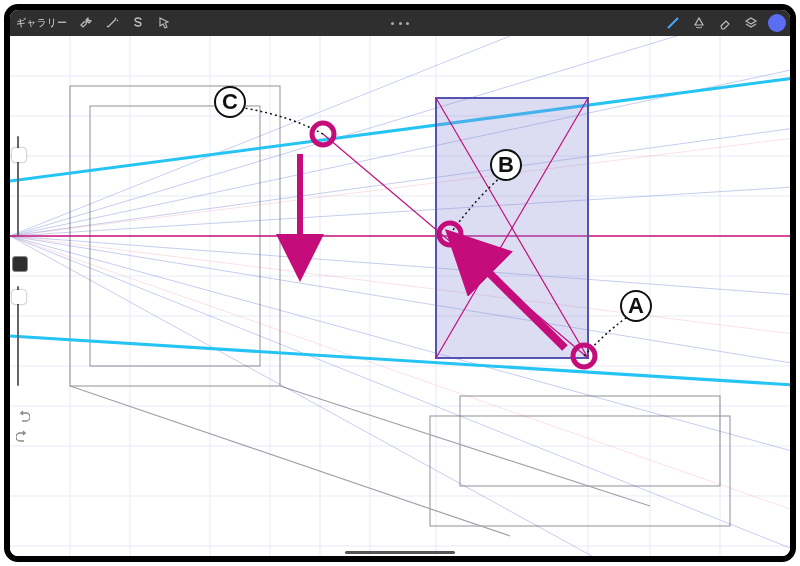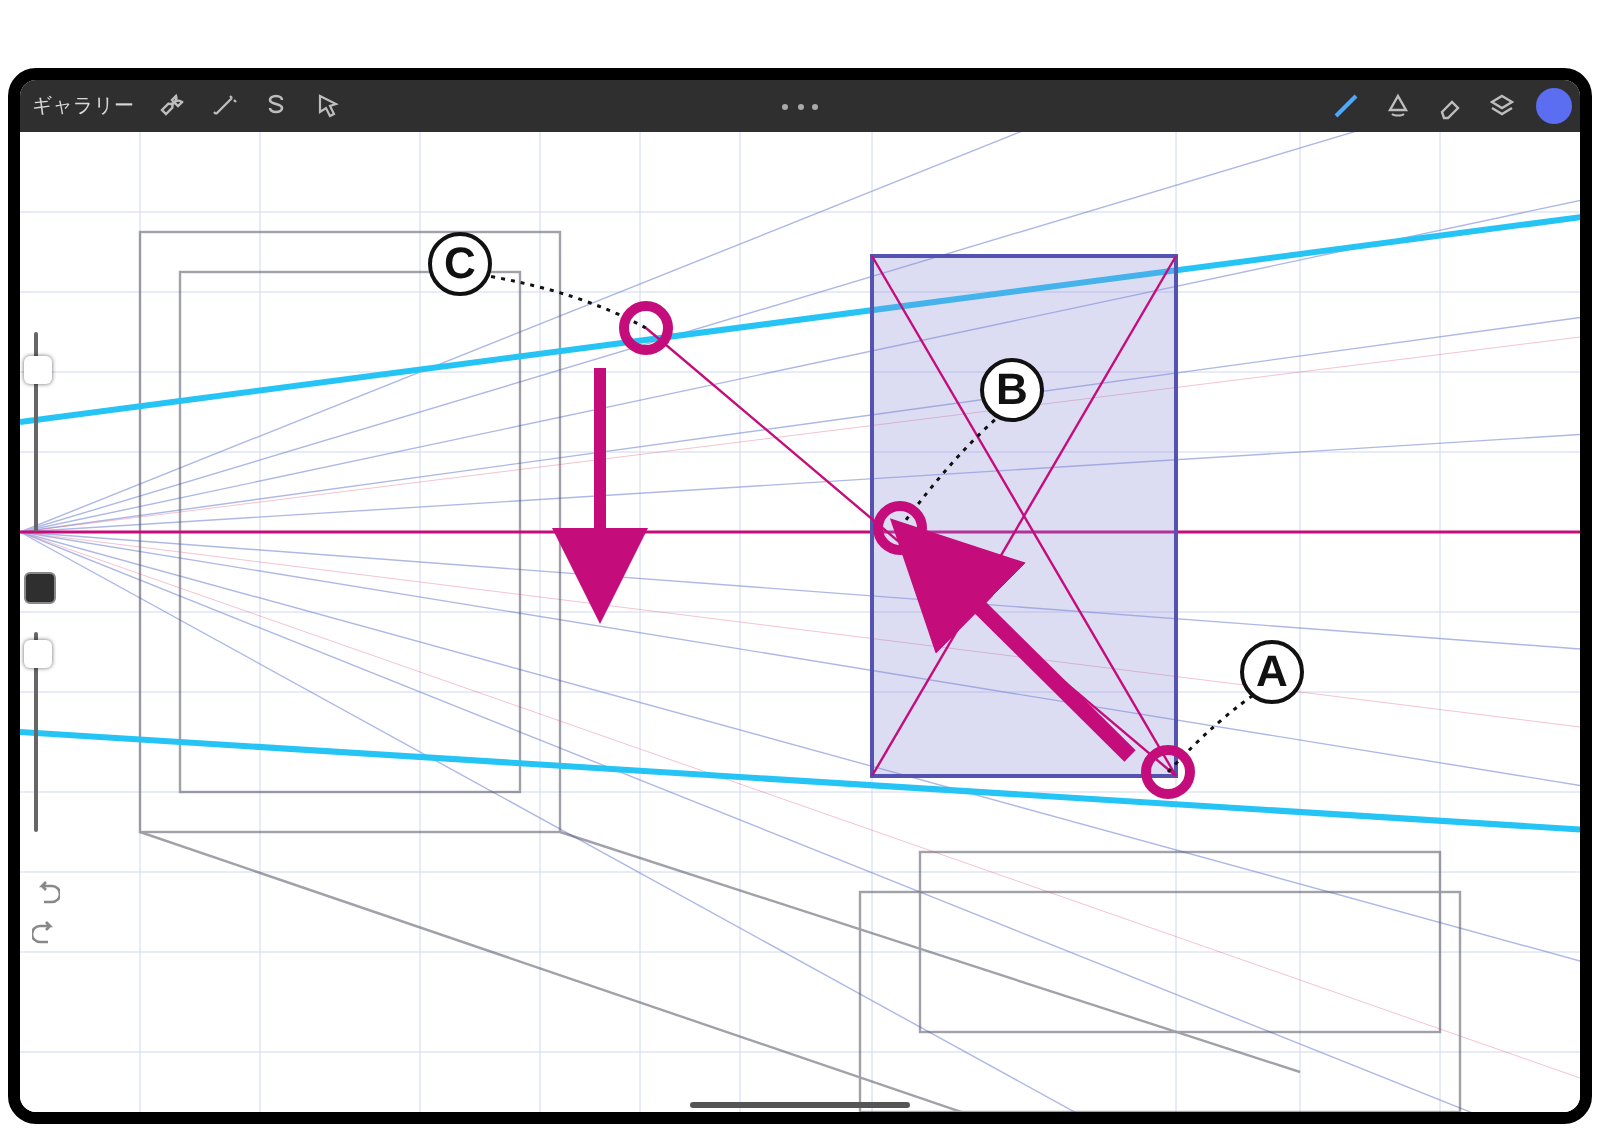--- a/index.html
+++ b/index.html
@@ -1,16 +1,16 @@
 <!DOCTYPE html>
 <html><head>
 <meta charset="utf-8">
 <style>
   html, body { margin:0; padding:0; width:800px; height:566px; overflow:hidden; background:#fff; font-family:-apple-system,"Helvetica Neue",Arial,sans-serif; }
-  #frame { position:absolute; left:4px; top:4px; right:4px; bottom:4px; border:6px solid #000; border-radius:14px; background:#fff; overflow:hidden;margin-top:30px; }
+  #frame { position:absolute; left:4px; top:4px; right:4px; bottom:4px; border:6px solid #000; border-radius:14px; background:#fff; overflow:hidden; }
 
   
   #toolbar { position:absolute; left:0; right:0; top:0; height:26px; background:#2f2f2f; color:#ddd; display:flex; align-items:center; }
   .tb-left { display:flex; align-items:center; height:100%; }
   .tb-right { display:flex; align-items:center; height:100%; margin-left:auto; }
   .tb-text { font-size:10px; padding:0 6px; color:#d8d8d8; cursor:pointer; }
   .tb-icon { width:22px; height:22px; display:flex; align-items:center; justify-content:center; margin:0 2px; border-radius:4px; cursor:pointer; }
   .tb-icon svg { stroke:#bdbdbd; fill:none; }
   .tb-center { position:absolute; left:50%; transform:translateX(-50%); display:flex; align-items:center; }
   .tb-dots { width:18px; display:flex; justify-content:space-between; cursor:pointer; }

